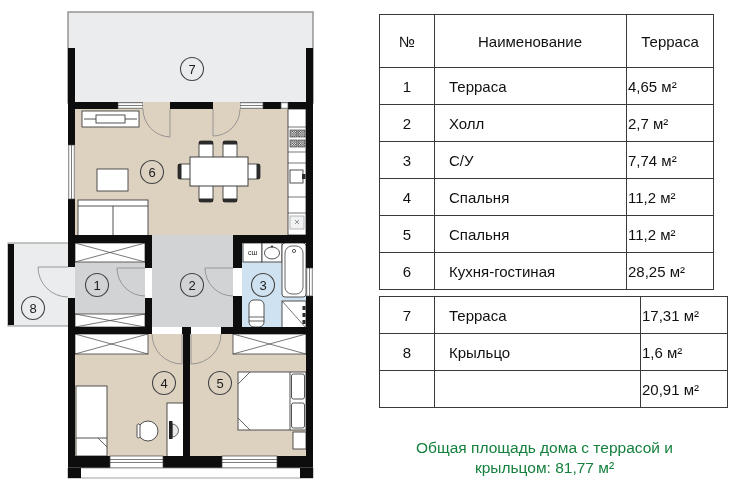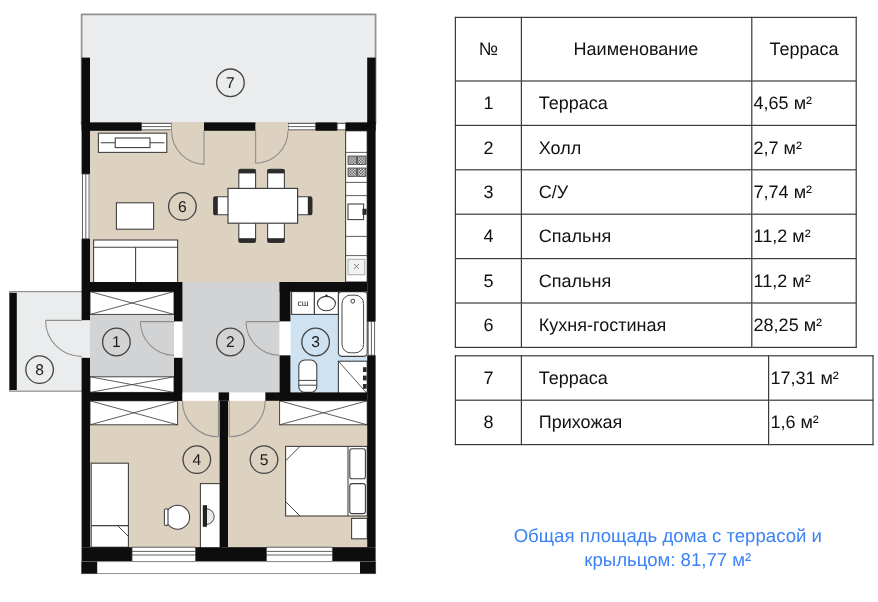--- a/index.html
+++ b/index.html
@@ -10,22 +10,22 @@
   table.rtable{border-collapse:collapse;width:331px;table-layout:fixed;
                font-size:15px;color:#111;}
   table.rtable td{border:1.5px solid #3a3a3a;height:34px;background:#fff;
                   overflow:hidden;white-space:nowrap;}
   table.rtable tr.hdr td{height:50px;text-align:center;}
   td.c-num{width:52px;text-align:center;}
   td.c-name{width:190px;padding-left:14px;}
   td.c-area{width:84px;text-align:left;}
   td.shade{background:#e5e5e5;}
   .tbl2{margin-top:6px;}
-  .footer-note{position:absolute;left:12px;top:424px;width:331px;
-               text-align:center;font-size:15.5px;line-height:1.32;color:#3b82f6;}
+  .footer-note{position:absolute;left:0px;top:424px;width:331px;
+               text-align:center;font-size:15.5px;line-height:1.32;color:#15803d;}
   svg text{font-family:"Liberation Sans",sans-serif;}
 </style>
 </head>
 <body>
 
 <div class="plan-wrap">
 <svg width="370" height="502" viewBox="0 0 370 502" xmlns="http://www.w3.org/2000/svg">
   <defs>
     <pattern id="burner" width="2.4" height="2.4" patternUnits="userSpaceOnUse">
       <rect width="2.4" height="2.4" fill="#fff"></rect>
@@ -328,20 +328,25 @@
 
   <table class="rtable tbl2">
     <tbody>
         <tr>
       <td class="c-num">7</td>
       <td class="c-name">Терраса</td>
       <td class="c-area">17,31 м²</td>
     </tr>
     <tr>
       <td class="c-num">8</td>
-      <td class="c-name">Прихожая</td>
+      <td class="c-name">Крыльцо</td>
       <td class="c-area">1,6 м²</td>
+    </tr>
+    <tr>
+      <td class="c-num"></td>
+      <td class="c-name"></td>
+      <td class="c-area shade">20,91 м²</td>
     </tr>
   </tbody>
     </table>
 
   <div class="footer-note">Общая площадь дома с террасой и крыльцом: 81,77 м²</div>
 </div>
 
 </body></html>

